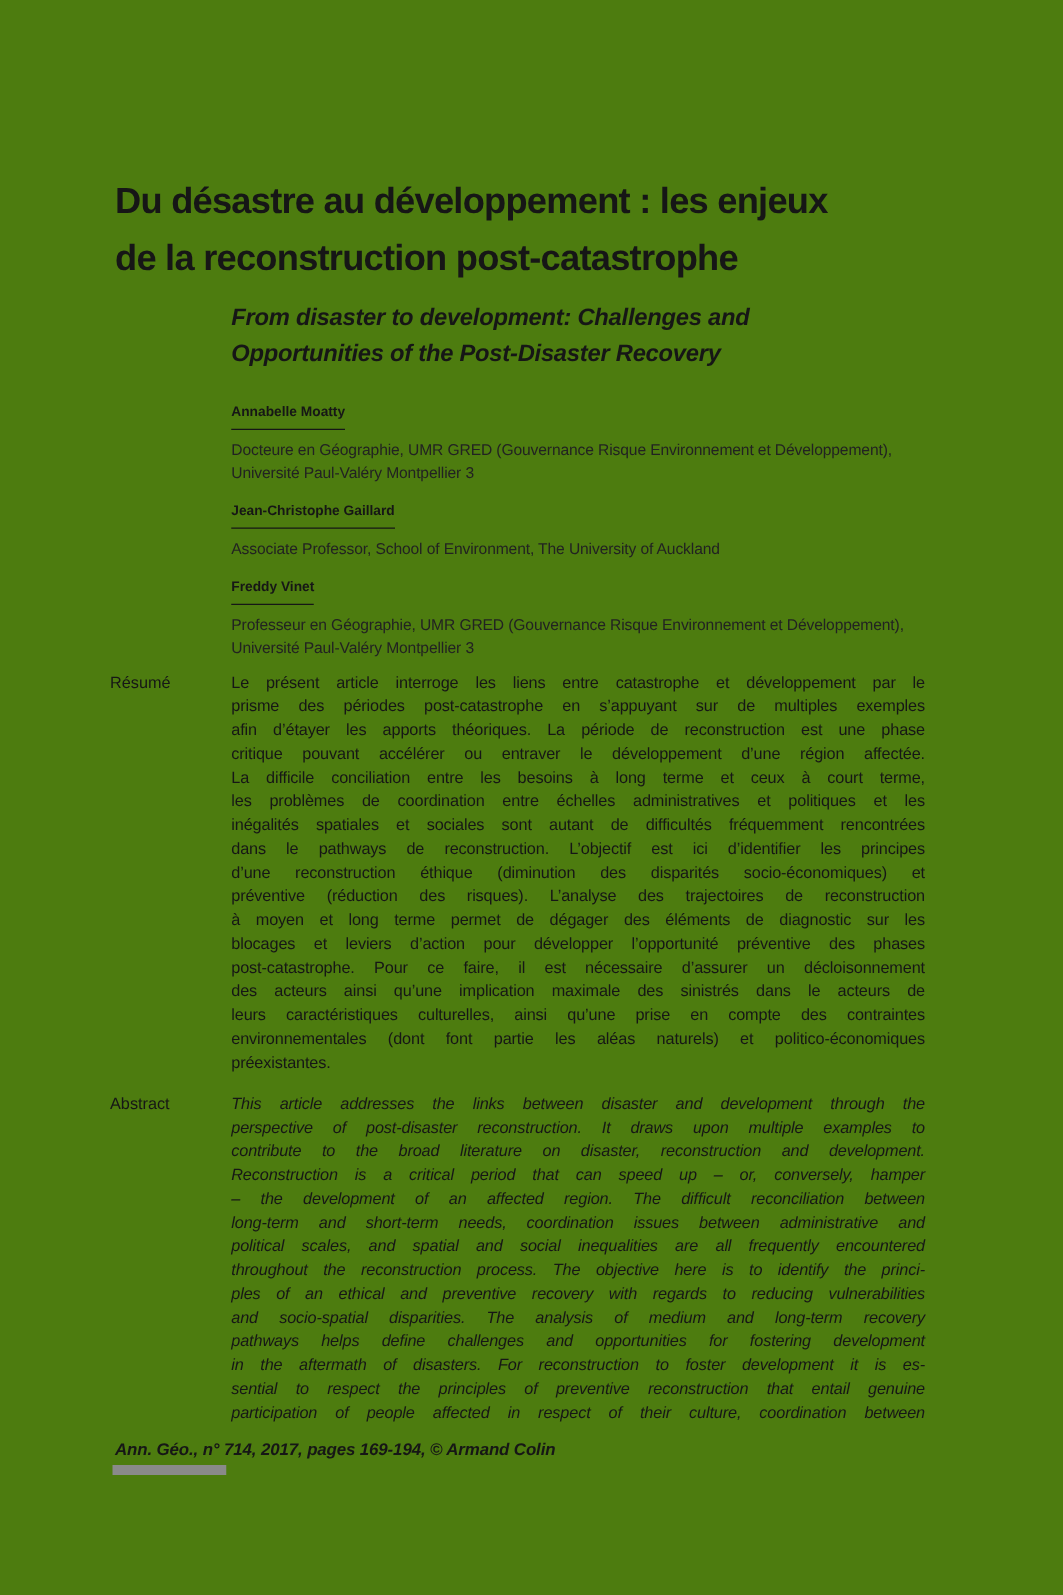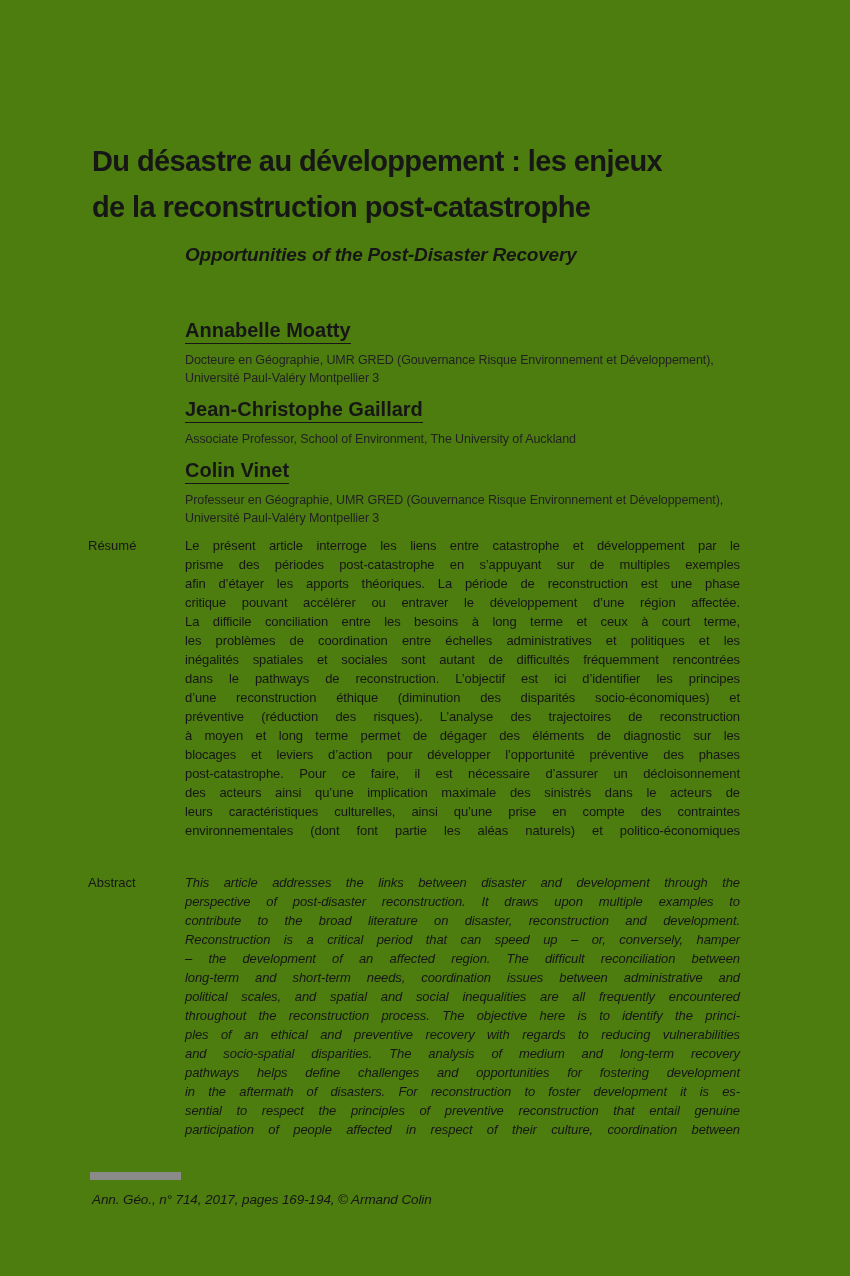--- a/index.html
+++ b/index.html
@@ -21,21 +21,21 @@
   }
   .subtitle {
     position: absolute; left: 185px; top: 240px; width: 490px;
     font-size: 19px; font-weight: bold; font-style: italic;
     line-height: 29px; letter-spacing: -0.2px;
   }
   .authors { position: absolute; left: 185px; top: 320px; width: 556px; }
   .author + .author { margin-top: 12px; }
   .author-name {
     display: inline-block;
-    font-size: 20px; font-weight: bold; line-height: 20px;
+    font-size: 11px; font-weight: bold; line-height: 20px;
     padding-bottom: 3px; border-bottom: 1.5px solid #161616;
   }
   .affil {
     margin-top: 7px;
     font-size: 12.5px; line-height: 18px; letter-spacing: -0.1px;
     color: #222222;
   }
 
   .labeled { position: absolute; left: 88px; display: flex; }
   .labeled .label {
@@ -50,55 +50,56 @@
   .para .ln.ln-last { text-align-last: left; }
   .resume { top: 536px; }
   .abstract { top: 873px; }
   .abstract .para { font-style: italic; }
 
   .footer-bar {
     position: absolute; left: 90px; top: 1172px;
     width: 91px; height: 8px; background: #8a8a8a;
   }
   .footer-text {
-    position: absolute; left: 92px; top: 1191px; width: 600px;
-    font-size: 13.5px; font-weight: normal; font-style: italic;
+    position: absolute; left: 92px; top: 1151px; width: 600px;
+    font-size: 13.5px; font-weight: bold; font-style: italic;
     line-height: 17px; letter-spacing: -0.1px;
   }
 </style>
 </head>
 <body>
 
 <div class="page">
 
   <h1 class="title">
       <span class="ln">Du désastre au développement : les enjeux</span>
       <span class="ln">de la reconstruction post-catastrophe</span>
     </h1>
 
   <div class="subtitle">
+      <span class="ln">From disaster to development: Challenges and</span>
       <span class="ln">Opportunities of the Post-Disaster Recovery</span>
     </div>
 
   <div class="authors">
     <div class="author">
       <span class="author-name">Annabelle Moatty</span>
       <div class="affil">
           <span class="ln">Docteure en Géographie, UMR GRED (Gouvernance Risque Environnement et Développement),</span>
           <span class="ln">Université Paul-Valéry Montpellier 3</span>
         </div>
     </div>
     <div class="author">
       <span class="author-name">Jean-Christophe Gaillard</span>
       <div class="affil">
           <span class="ln">Associate Professor, School of Environment, The University of Auckland</span>
         </div>
     </div>
     <div class="author">
-      <span class="author-name">Colin Vinet</span>
+      <span class="author-name">Freddy Vinet</span>
       <div class="affil">
           <span class="ln">Professeur en Géographie, UMR GRED (Gouvernance Risque Environnement et Développement),</span>
           <span class="ln">Université Paul-Valéry Montpellier 3</span>
         </div>
     </div>
   </div>
 
   <section class="labeled resume">
     <div class="label">Résumé</div>
     <div class="para">
@@ -111,20 +112,21 @@
         <span class="ln">inégalités spatiales et sociales sont autant de difficultés fréquemment rencontrées</span>
         <span class="ln">dans le pathways de reconstruction. L’objectif est ici d’identifier les principes</span>
         <span class="ln">d’une reconstruction éthique (diminution des disparités socio-économiques) et</span>
         <span class="ln">préventive (réduction des risques). L’analyse des trajectoires de reconstruction</span>
         <span class="ln">à moyen et long terme permet de dégager des éléments de diagnostic sur les</span>
         <span class="ln">blocages et leviers d’action pour développer l’opportunité préventive des phases</span>
         <span class="ln">post-catastrophe. Pour ce faire, il est nécessaire d’assurer un décloisonnement</span>
         <span class="ln">des acteurs ainsi qu’une implication maximale des sinistrés dans le acteurs de</span>
         <span class="ln">leurs caractéristiques culturelles, ainsi qu’une prise en compte des contraintes</span>
         <span class="ln">environnementales (dont font partie les aléas naturels) et politico-économiques</span>
+        <span class="ln ln-last">préexistantes.</span>
       </div>
   </section>
 
   <section class="labeled abstract">
     <div class="label">Abstract</div>
     <div class="para">
         <span class="ln">This article addresses the links between disaster and development through the</span>
         <span class="ln">perspective of post-disaster reconstruction. It draws upon multiple examples to</span>
         <span class="ln">contribute to the broad literature on disaster, reconstruction and development.</span>
         <span class="ln">Reconstruction is a critical period that can speed up – or, conversely, hamper</span>

